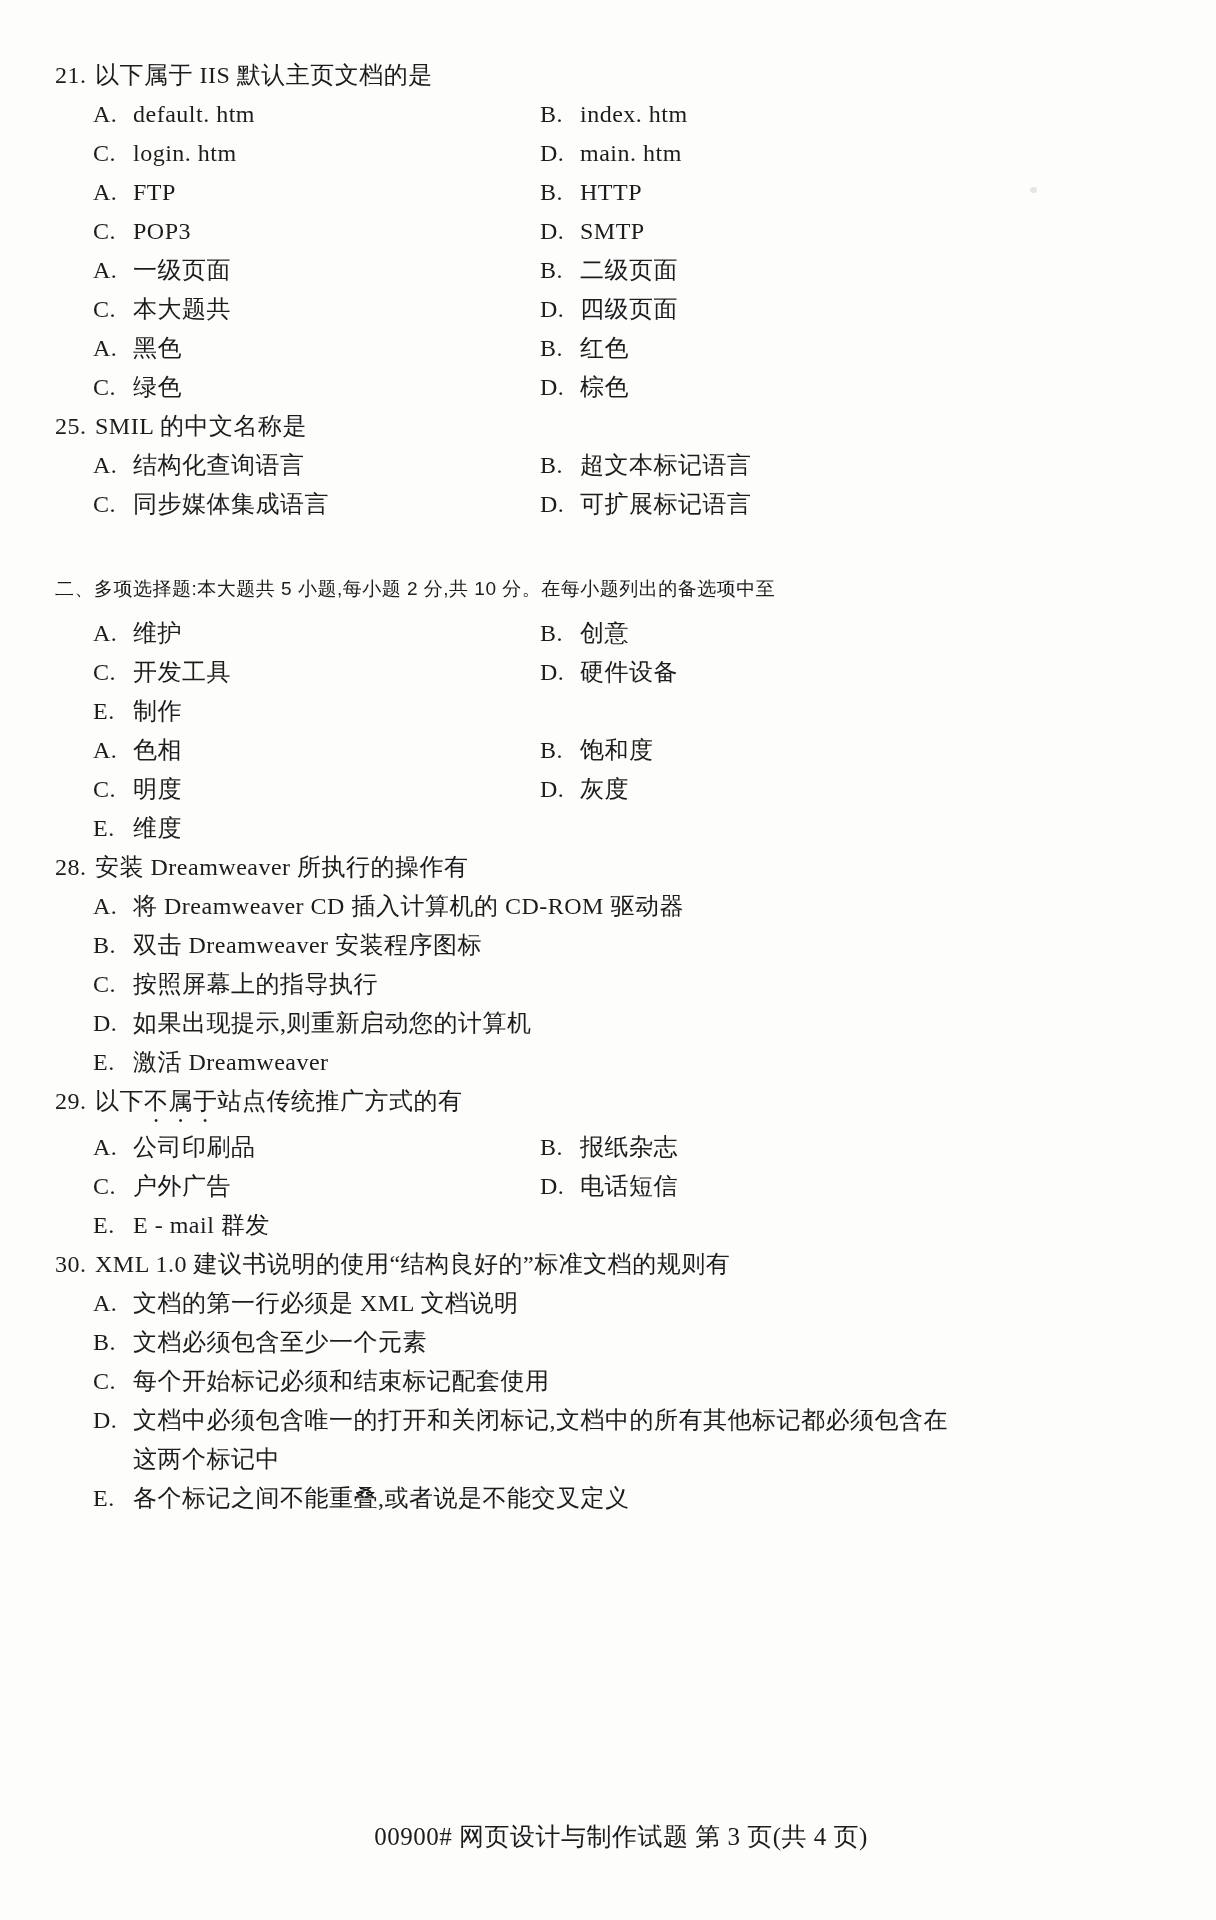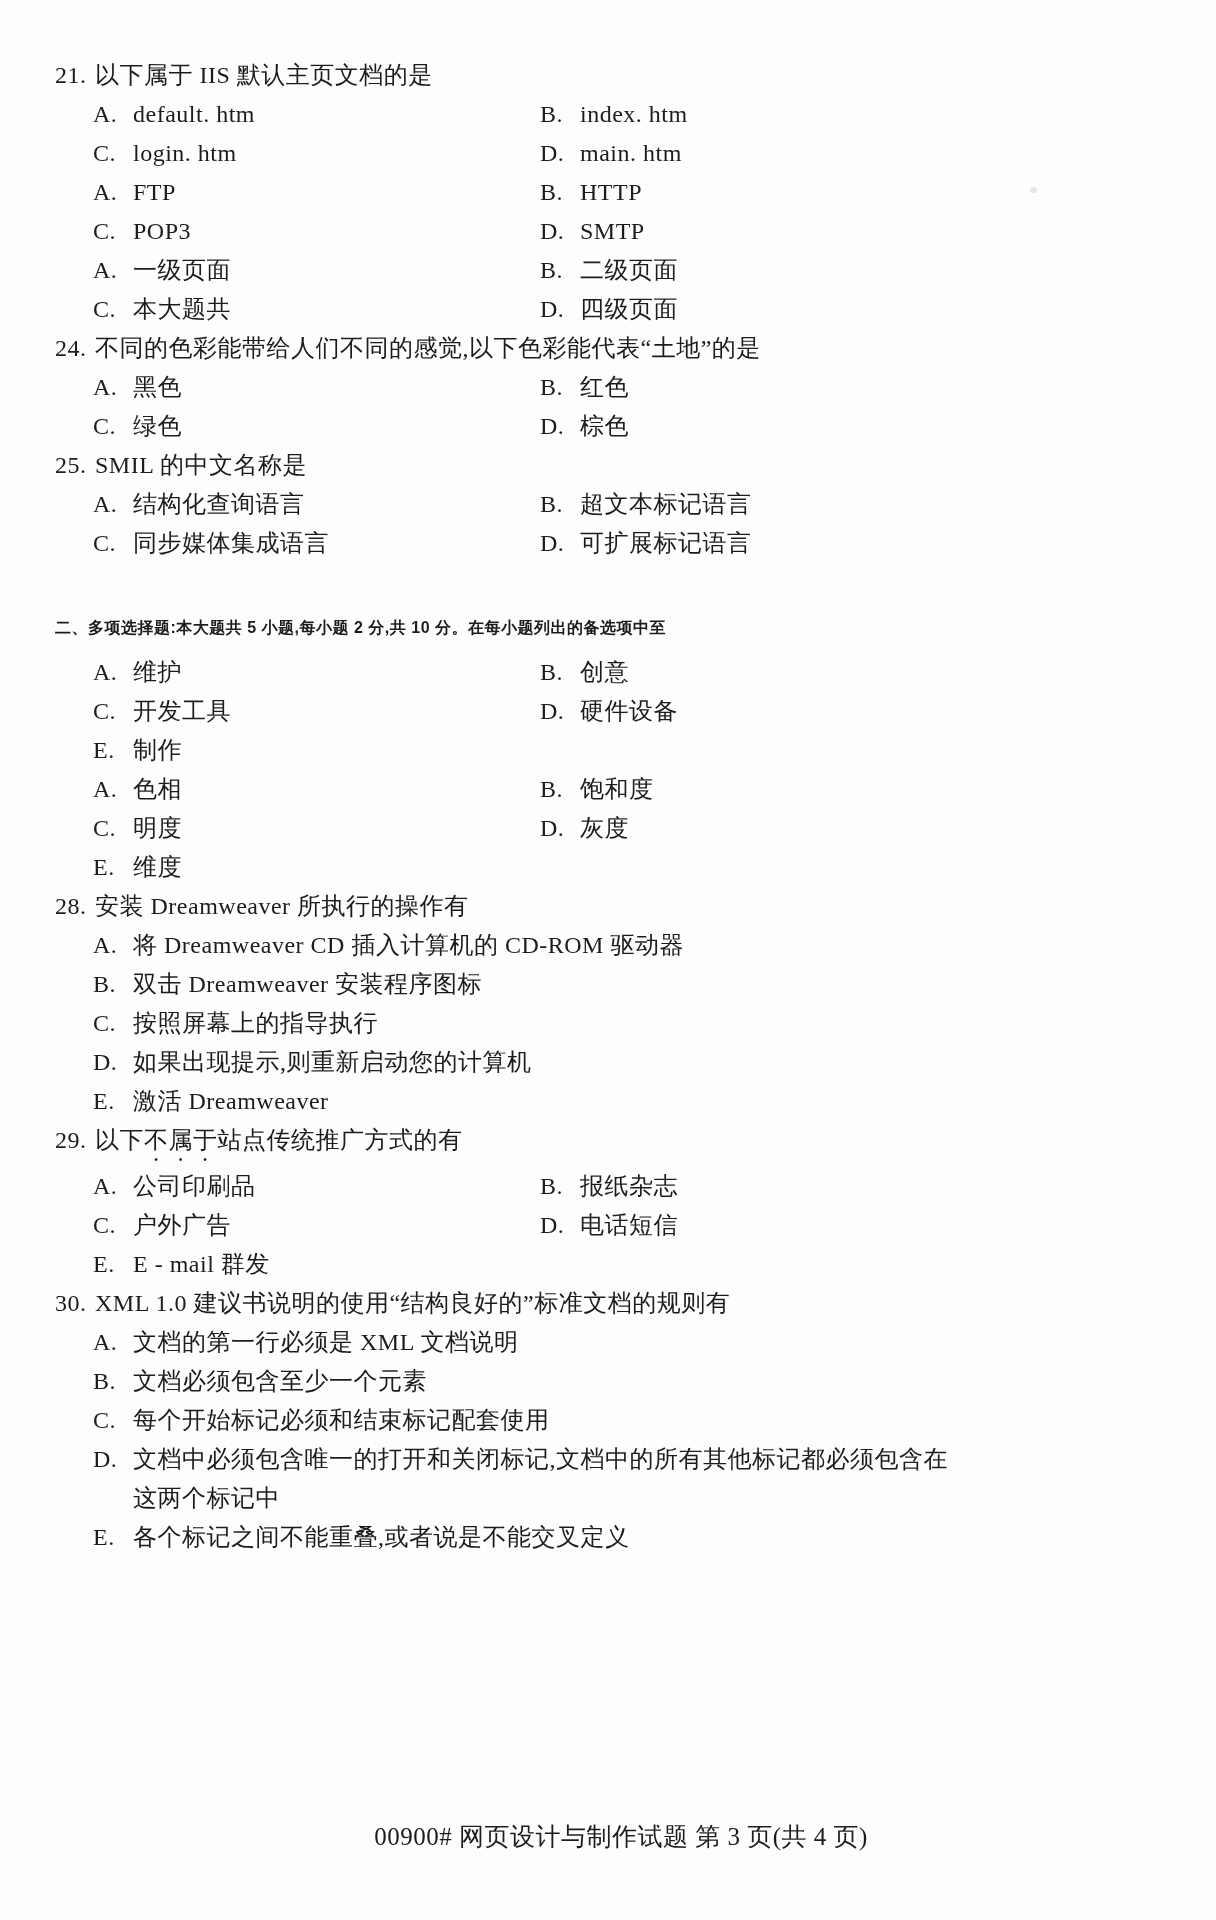--- a/index.html
+++ b/index.html
@@ -21,22 +21,22 @@
   .q-text { flex:1 1 auto; white-space:nowrap; }
   .opts { display:grid; grid-template-columns:447px auto; justify-content:start; padding-left:38px; }
   .opts.list { display:block; }
   .opt { display:flex; align-items:flex-start; }
   .opt-label { flex:0 0 40px; }
   .opt-text { flex:1 1 auto; }
   .opt-text .line1 { white-space:nowrap; }
   .section-header {
     margin:45px 0 6px 0;
     font-family:"Liberation Sans","DejaVu Sans",sans-serif;
-    font-weight:700;
-    font-size:16px;
+    font-weight:400;
+    font-size:19px;
   }
   .section-header .hline { white-space:nowrap; }
   .section-header .hline2 { padding-left:34px; }
   .em-dots {
     -webkit-text-emphasis:filled dot;
     -webkit-text-emphasis-position:under right;
     text-emphasis:filled dot;
     text-emphasis-position:under right;
   }
   .footer {
@@ -114,24 +114,20 @@
             <span class="opt-label">C.</span>
             <span class="opt-text">本大题共</span>
           </div>
           <div class="opt">
             <span class="opt-label">D.</span>
             <span class="opt-text">四级页面</span>
           </div>
         </div>
       </div>
       <div class="question">
-        <div class="q-title">
-          <span class="q-num">24.</span>
-          <span class="q-text">不同的色彩能带给人们不同的感觉,以下色彩能代表“土地”的是</span>
-        </div>
         <div class="opts">
           <div class="opt">
             <span class="opt-label">A.</span>
             <span class="opt-text">黑色</span>
           </div>
           <div class="opt">
             <span class="opt-label">B.</span>
             <span class="opt-text">红色</span>
           </div>
           <div class="opt">

